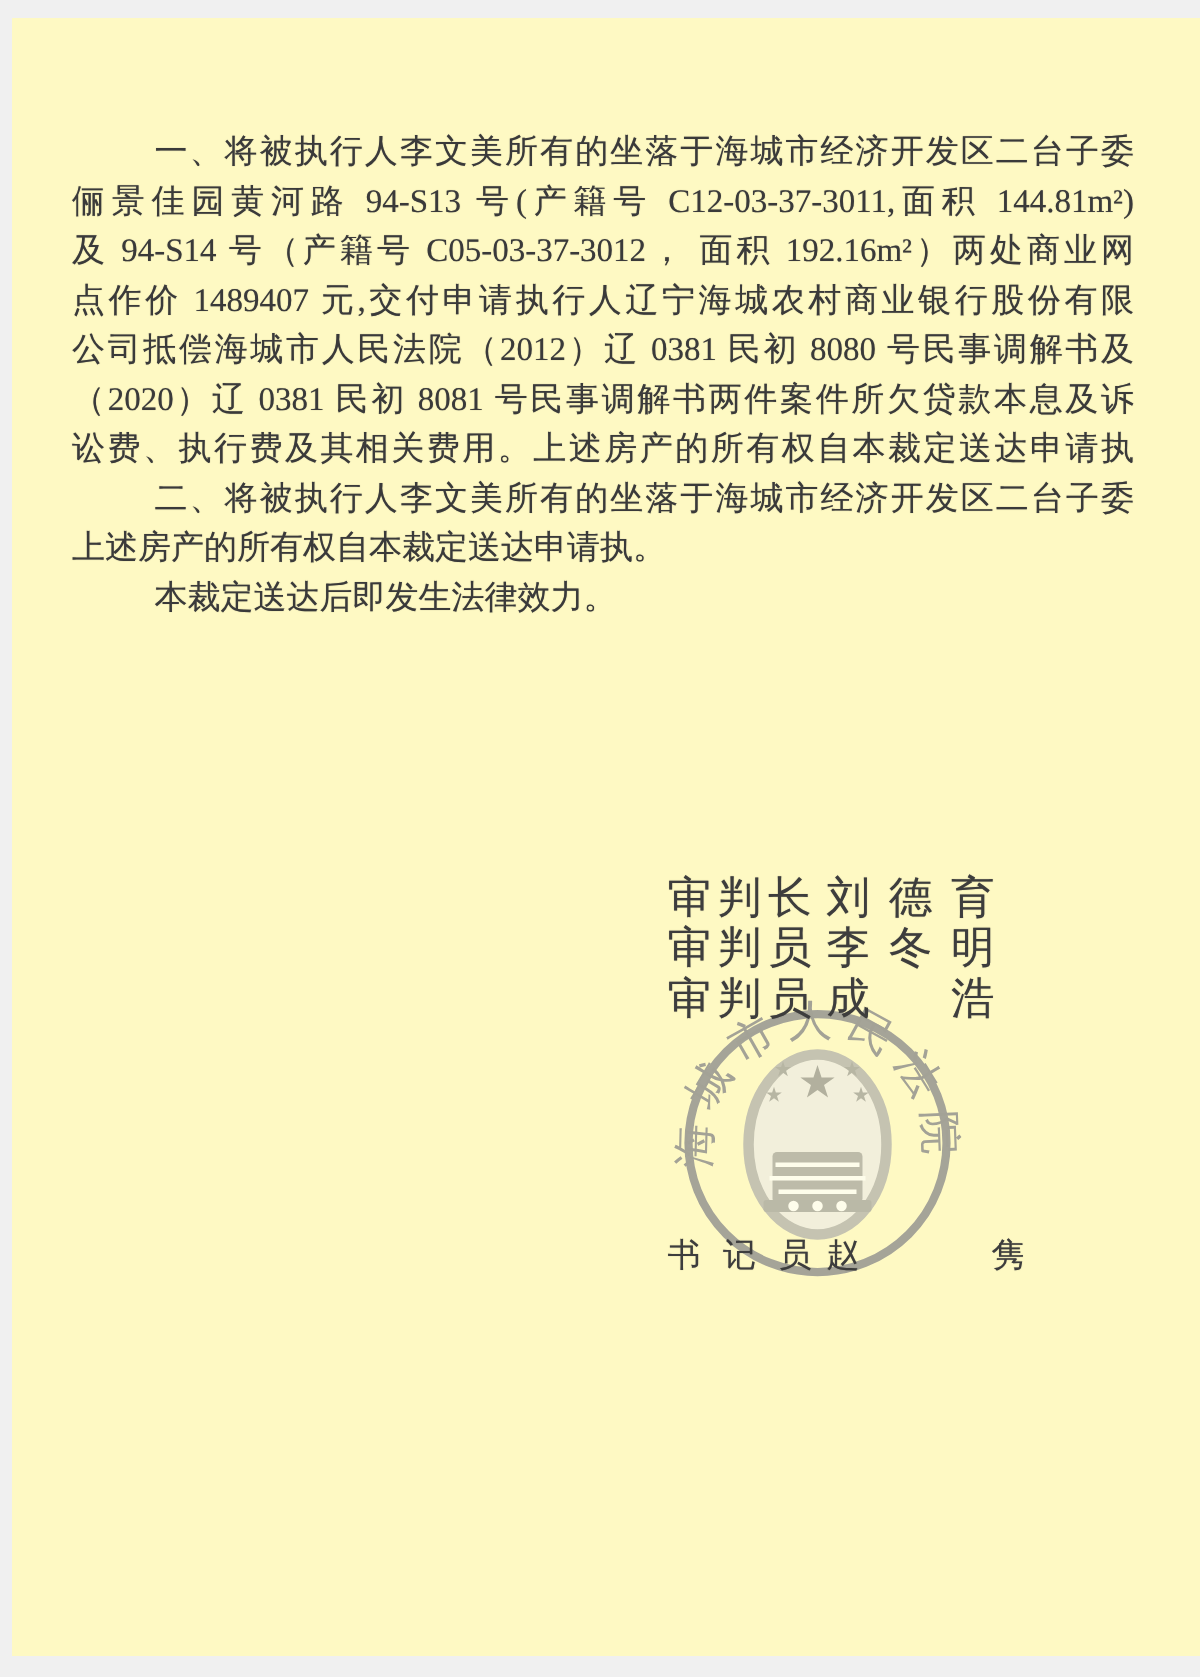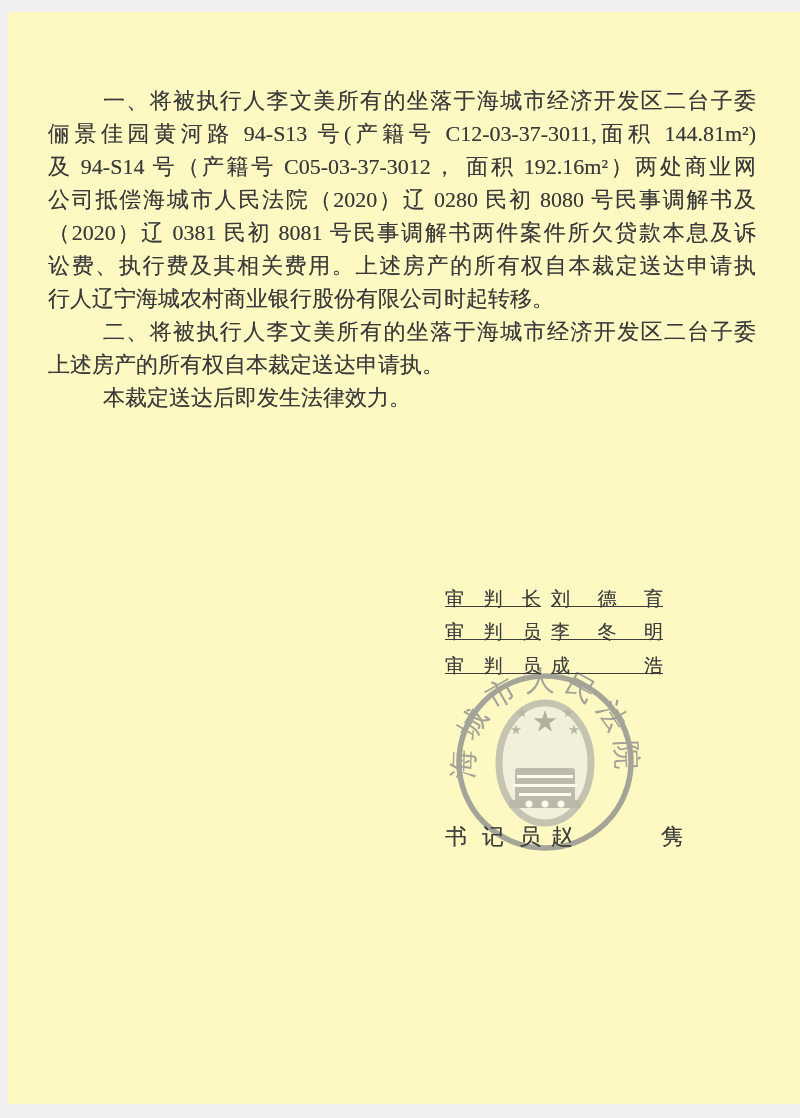--- a/index.html
+++ b/index.html
@@ -4,21 +4,21 @@
 <style>
   html,body{margin:0;padding:0;background:#f0f0f0;}
   .canvas{position:relative;width:800px;height:1118px;background:#f0f0f0;overflow:hidden;
           font-family:"Liberation Serif","DejaVu Serif",serif;}
   .page{position:absolute;left:8px;top:12px;width:784px;height:1092px;background:#fef9c3;padding-left:44px;}
   .body-text{position:absolute;left:40px;top:72px;width:708px;color:#3a3a3a;
              font-size:22px;line-height:33px;}
   .bline{height:33px;white-space:nowrap;text-shadow:0 0 .6px rgba(55,55,55,.55);}
   .bline.fill{white-space:normal;text-align:justify;text-align-last:justify;}
   .bline.indent{text-indent:2.5em;}
-  .sig-block{position:absolute;left:437px;top:570px;color:#3d3d3d;font-size:19px;z-index:3;text-decoration:underline;}
+  .sig-block{position:absolute;left:437px;top:570px;color:#3d3d3d;font-size:29px;z-index:3;}
   .sig-row{height:33.5px;display:flex;align-items:center;}
   .sig-role{display:inline-block;width:96px;margin-right:10px;text-align:justify;text-align-last:justify;
             text-shadow:0 0 .6px rgba(55,55,55,.55);}
   .sig-name{display:inline-block;width:112px;text-align:justify;text-align-last:justify;
             text-shadow:0 0 .6px rgba(55,55,55,.55);}
   .seal{position:absolute;left:441px;top:654px;width:192px;height:192px;opacity:.78;z-index:2;}
   .date-line{position:absolute;left:399px;top:740px;color:#474747;font-size:22px;letter-spacing:2.5px;
              white-space:nowrap;z-index:3;text-shadow:0 0 .6px rgba(60,60,60,.5);}
   .clerk-row{position:absolute;left:437px;top:810px;display:flex;align-items:flex-end;
              color:#3d3d3d;font-size:22px;z-index:3;}
@@ -29,24 +29,24 @@
 </head>
 <body>
 
 <div class="canvas">
   <div class="page">
 
     <div class="body-text">
       <div class="bline indent fill">一、将被执行人李文美所有的坐落于海城市经济开发区二台子委</div>
       <div class="bline fill">俪景佳园黄河路 94-S13 号(产籍号 C12-03-37-3011,面积 144.81m²)</div>
       <div class="bline fill">及 94-S14 号（产籍号 C05-03-37-3012， 面积 192.16m²）两处商业网</div>
-      <div class="bline fill">公司抵偿海城市人民法院（2020）辽 0280 民初 8080 号民事调解书及</div>
+      <div class="bline fill">点作价 1489407 元,交付申请执行人辽宁海城农村商业银行股份有限</div>
+      <div class="bline fill">公司抵偿海城市人民法院（2012）辽 0381 民初 8080 号民事调解书及</div>
       <div class="bline fill">（2020）辽 0381 民初 8081 号民事调解书两件案件所欠贷款本息及诉</div>
       <div class="bline fill">讼费、执行费及其相关费用。上述房产的所有权自本裁定送达申请执</div>
-      <div class="bline">行人辽宁海城农村商业银行股份有限公司时起转移。</div>
       <div class="bline indent fill">二、将被执行人李文美所有的坐落于海城市经济开发区二台子委</div>
       <div class="bline">上述房产的所有权自本裁定送达申请执。</div>
       <div class="bline indent">本裁定送达后即发生法律效力。</div>
     </div>
 
     <div class="sig-block">
       <div class="sig-row">
         <span class="sig-role">审判长</span>
         <span class="sig-name">刘德育</span>
       </div>

